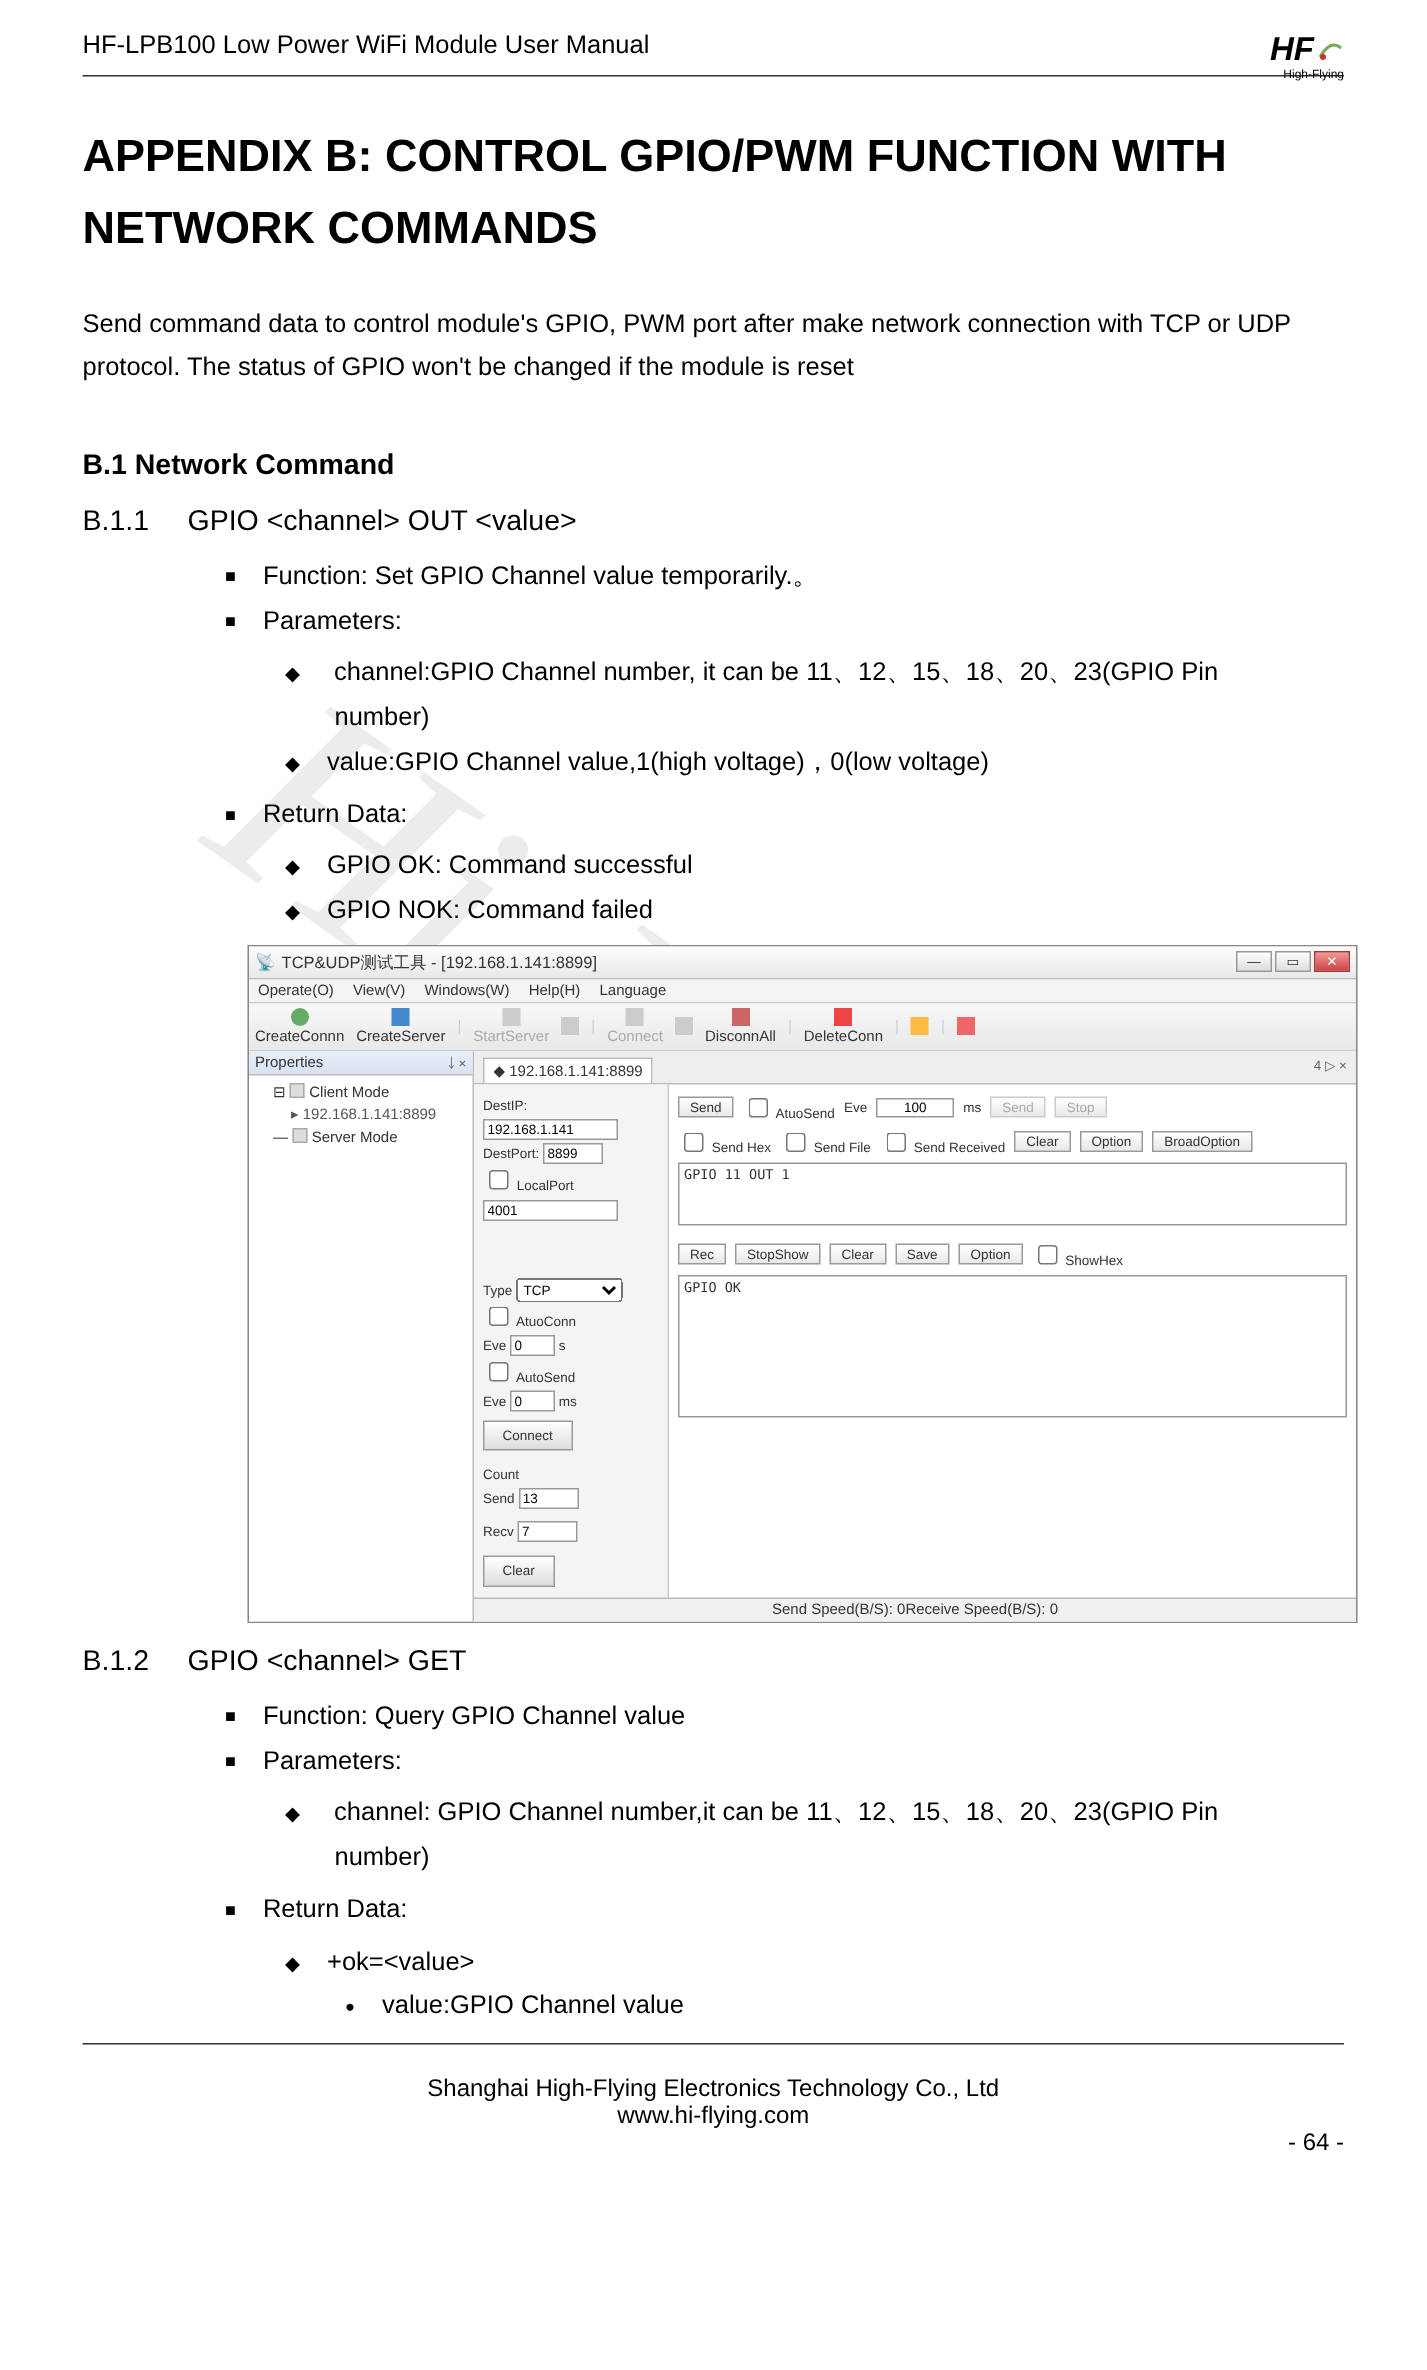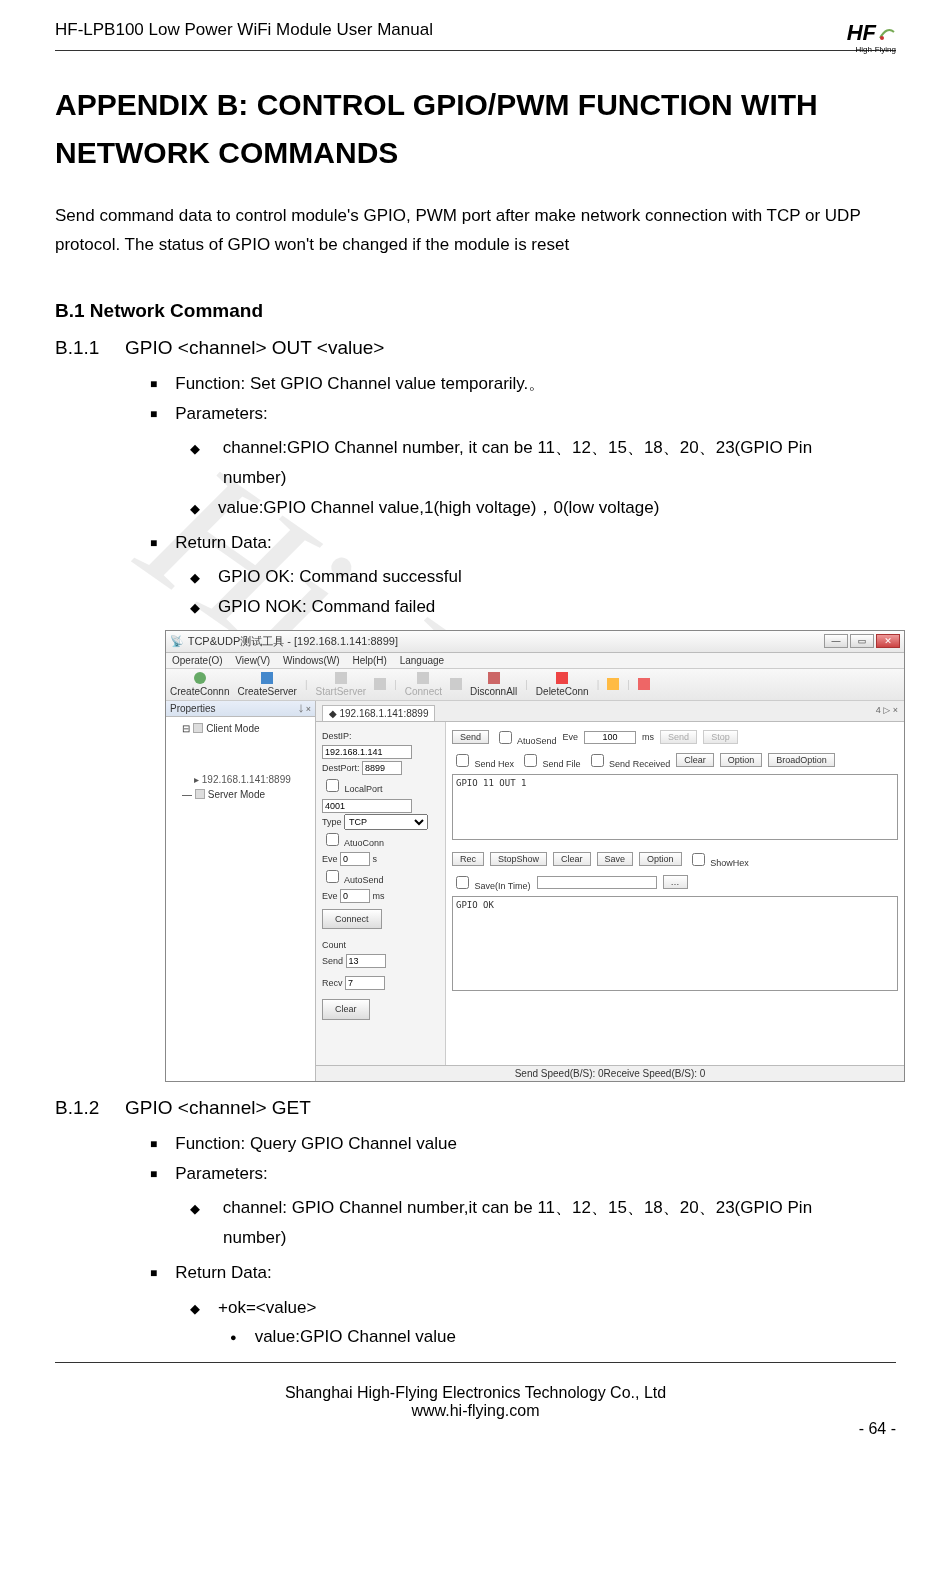--- a/index.html
+++ b/index.html
@@ -160,56 +160,56 @@
     justify-content:space-between;
   }
   .pane-title .px { font-size:9px; color:#666;}
   .tree {
     flex: 1;
     padding: 4px;
     font-size: 10px;
     line-height: 1.5;
   }
   .tree .node { padding-left: 12px; }
-  .tree .node2 { padding-left: 24px; color:#555;margin-top:36px;}
+  .tree .node2 { padding-left: 24px; color:#555;}
   .tree .ticon { display:inline-block; width:10px; height:10px; background:#ddd; border:1px solid #aaa; margin-right:3px; vertical-align:-1px;}
   .right-pane { flex: 1; display: flex; flex-direction: column; background:#fff;}
   .tab-strip { background:#eee; padding: 4px 6px 0 6px; font-size:10px; display:flex; justify-content:space-between;}
   .tab-strip .tab { background:#fff; border:1px solid #bbb; border-bottom:none; padding:2px 6px; }
   .tab-strip .arr { font-size:9px; color:#666;}
   .conn-panel { display: flex; flex:1; border-top:1px solid #bbb;}
   .conn-left {
     width: 130px;
     border-right: 1px solid #ccc;
     padding: 6px;
     font-size: 9px;
     line-height: 1.8;
     background:#f4f4f4;
   }
   .conn-left input[type=text] {
     width: 90px; font-size:9px; height:14px; border:1px solid #999; padding:0 2px;
   }
-  .conn-left select { width: 84px; font-size:9px; height:16px; }
+  .conn-left select { width: 71px; font-size:9px; height:16px;margin-top:37px; }
   .conn-left .cb { font-size:9px; }
   .conn-left .btn { display:inline-block; border:1px solid #999; background:linear-gradient(#fff,#ddd); padding:1px 12px; font-size:9px; margin-top:4px;}
   .conn-left .cnt { margin-top:8px;}
   .conn-left .cnt input { width:40px;}
   .conn-right { flex:1; padding:6px; font-size:9px; display:flex; flex-direction:column; gap:4px;}
   .send-row { display:flex; align-items:center; gap:6px; flex-wrap:wrap;}
   .sbtn { border:1px solid #999; background:linear-gradient(#fff,#e8e8e8); padding:1px 7px; font-size:9px;}
   .sbtn.dim { color:#aaa; border-color:#ccc;}
   .minp { border:1px solid #999; width:52px; height:13px; font-size:9px; text-align:center;}
   .textarea {
     border:1px solid #999;
     background:#fff;
     padding:3px;
     font-size:9px;
     font-family: monospace;
   }
-  .ta-send { height: 66px; }
+  .ta-send { height: 42px; }
   .ta-recv { height: 95px; }
   .statusbar {
     border-top:1px solid #bbb;
     background:#f0f0f0;
     padding:2px 8px;
     font-size:10px;
     display:flex;
     justify-content:center;
   }
 
@@ -398,25 +398,20 @@
               <div class="textarea ta-send">GPIO 11 OUT 1</div>
 
               <div class="send-row" style="margin-top:6px;">
                 <span class="sbtn">Rec</span>
                 <span class="sbtn">StopShow</span>
                 <span class="sbtn">Clear</span>
                 <span class="sbtn">Save</span>
                 <span class="sbtn">Option</span>
                 <span><input type="checkbox" style=""> <span>ShowHex</span></span>
               </div>
-              <div class="send-row">
-                <span><input type="checkbox" style=""> <span>Save(In Time)</span></span>
-                <input type="text" style="width: 120px; height: 13px; border: 1px solid rgb(153, 153, 153);">
-                <span class="sbtn">…</span>
-              </div>
               <div class="textarea ta-recv">GPIO OK</div>
             </div>
           </div>
           <div class="statusbar">
             <span>Send Speed(B/S): 0</span>
             <span>Receive Speed(B/S): 0</span>
           </div>
         </div>
       </div>
     </div>

